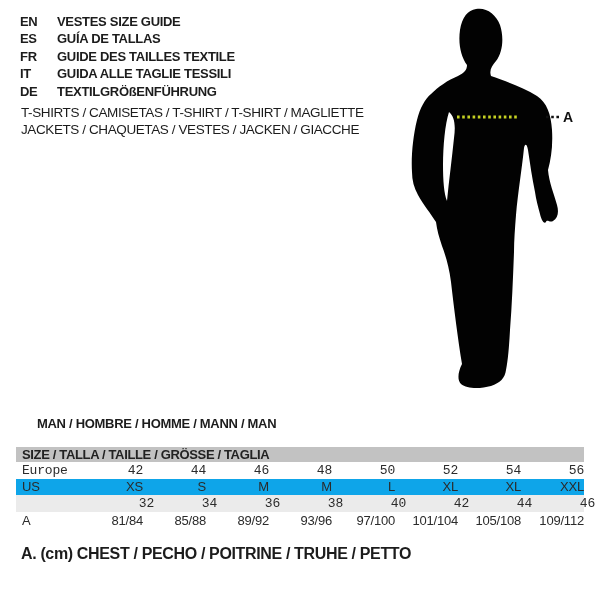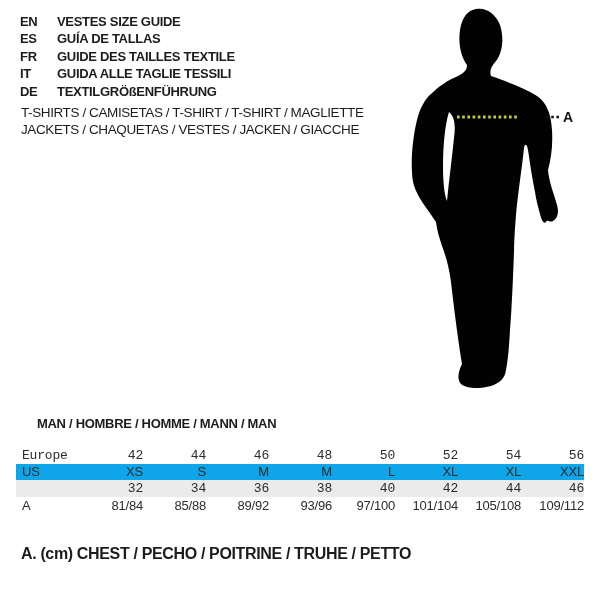--- a/index.html
+++ b/index.html
@@ -101,20 +101,21 @@
            C 443 146 445 124 449 112
            Z" fill="#020202"></path>
   <line x1="457" y1="117" x2="518" y2="117" stroke-width="3" stroke-dasharray="2.6 2.6" stroke="#c5d123"></line>
   <line x1="546" y1="117" x2="561" y2="117" stroke-width="2.4" stroke-dasharray="2.6 2.6" stroke="#111111"></line>
   <text x="563" y="122" font-size="14" font-weight="bold" fill="#111">A</text>
 </svg>
 
 <div class="man-label">MAN / HOMBRE / HOMME / MANN / MAN</div>
 
 <div class="size-table">
+  <div class="t-header" style="background: rgb(194, 194, 194);">SIZE / TALLA / TAILLE / GRÖSSE / TAGLIA</div>
 
   <div class="t-row h17" style="background:#ffffff;">
     <span class="t-label">Europe</span>
     <span class="t-cell">42</span>
     <span class="t-cell">44</span>
     <span class="t-cell">46</span>
     <span class="t-cell">48</span>
     <span class="t-cell">50</span>
     <span class="t-cell">52</span>
     <span class="t-cell">54</span>
@@ -126,21 +127,21 @@
     <span class="t-cell">XS</span>
     <span class="t-cell">S</span>
     <span class="t-cell">M</span>
     <span class="t-cell">M</span>
     <span class="t-cell">L</span>
     <span class="t-cell">XL</span>
     <span class="t-cell">XL</span>
     <span class="t-cell">XXL</span>
   </div>
 
-  <div class="t-row h17 band" style="background: rgb(235, 235, 235);">
+  <div class="t-row h17 band" style="background: rgb(235, 235, 235); padding-left: 11px;">
     <span class="t-label"></span>
     <span class="t-cell">32</span>
     <span class="t-cell">34</span>
     <span class="t-cell">36</span>
     <span class="t-cell">38</span>
     <span class="t-cell">40</span>
     <span class="t-cell">42</span>
     <span class="t-cell">44</span>
     <span class="t-cell">46</span>
   </div>

